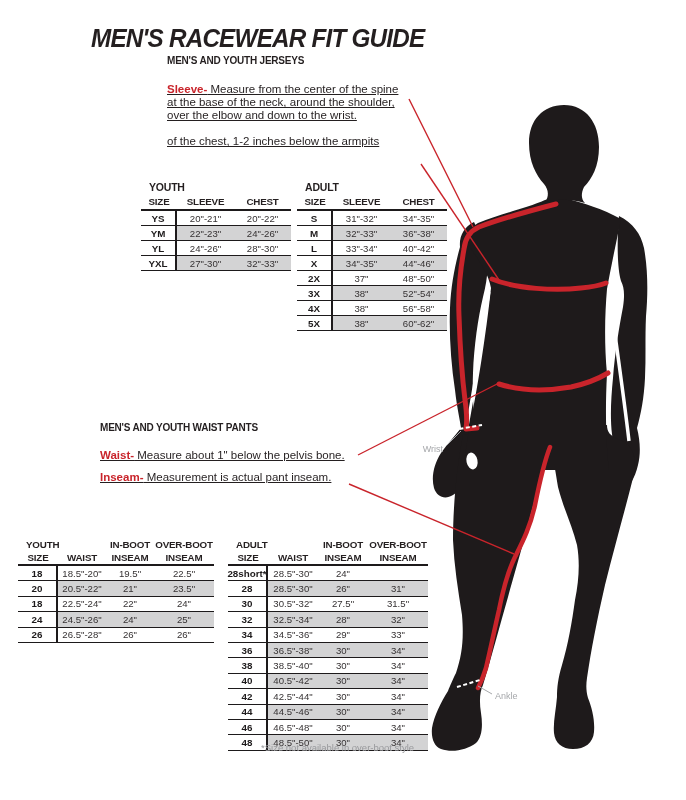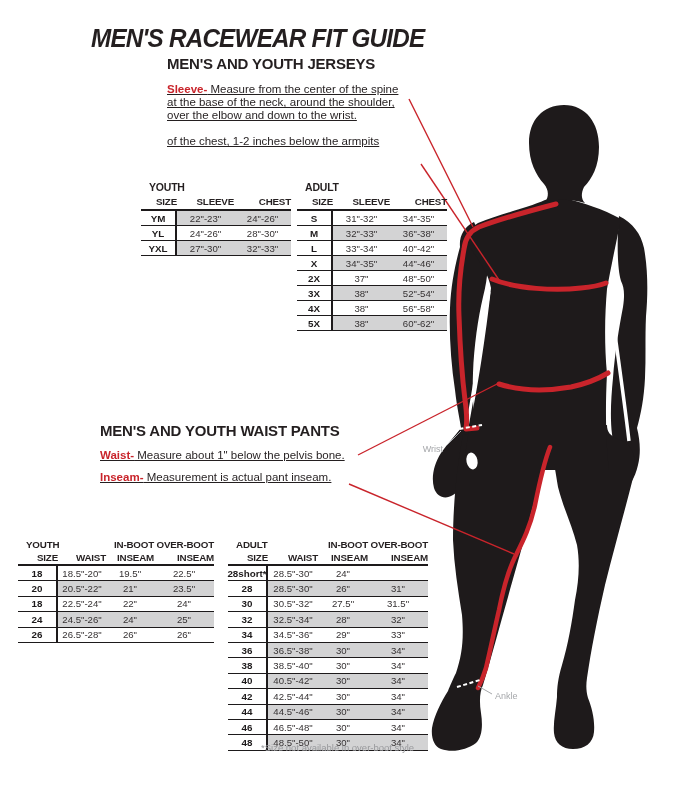--- a/index.html
+++ b/index.html
@@ -3,29 +3,29 @@
 <meta charset="utf-8">
 <style>
   html,body{margin:0;padding:0;background:#fff;}
   .canvas{position:relative;width:686px;height:800px;background:#ffffff;overflow:hidden;
           font-family:"Liberation Sans",sans-serif;color:#241f20;}
   .abs{position:absolute;}
   svg{position:absolute;left:0;top:0;}
 
   .page-title{left:91px;top:24px;font-size:25px;font-weight:bold;font-style:italic;
               letter-spacing:-0.8px;transform:scaleX(.97);transform-origin:left;white-space:nowrap;}
-  .sec-head{font-size:15px;font-weight:bold;letter-spacing:-0.2px;white-space:nowrap;text-align:center;}
+  .sec-head{font-size:10px;font-weight:bold;letter-spacing:-0.2px;white-space:nowrap;text-align:center;}
   .para{font-size:11.5px;line-height:13.2px;white-space:nowrap;text-decoration:underline;}
   .lead{color:#c9242b;font-weight:bold;}
 
   .tbl{position:absolute;}
   .tbl .lbl{font-weight:bold;font-size:10.5px;height:13px;line-height:13px;padding-left:8px;letter-spacing:-0.2px;}
   .hdr,.hrow{display:grid;grid-template-columns:var(--cols);}
   .hdr{border-bottom:2px solid #1d1a1b;}
-  .hc{font-weight:bold;font-size:9.8px;text-align:right;height:13px;line-height:13px;letter-spacing:-0.2px;}
+  .hc{font-weight:bold;font-size:9.8px;text-align:center;height:13px;line-height:13px;letter-spacing:-0.2px;}
   .hc.left{text-align:left;padding-left:8px;}
   .jt .hc{height:15px;line-height:15px;}
   .trow{display:grid;grid-template-columns:var(--cols);border-bottom:1.2px solid #1d1a1b;height:var(--rh);}
   .tcell{display:flex;align-items:center;justify-content:center;font-size:9.6px;color:#353132;height:100%;}
   .tcell.size{font-weight:bold;font-size:9.8px;color:#1d1a1b;border-right:2px solid #1d1a1b;}
   .shade .tcell:not(.size){background:#d3d3d4;}
   .footnote{font-size:9.5px;color:#98999c;}
   .gray-label{font-size:9px;fill:#a6a8ab;}
 </style>
 </head>
@@ -112,20 +112,25 @@
   </div>
 
   <div class="tbl jt" style="--cols:36px 57px 57px;--rh:14px;left:141px;top:181px;width:150px;">
     <div class="lbl">YOUTH</div>
     <div class="hdr">
       <div class="hc">SIZE</div>
       <div class="hc">SLEEVE</div>
       <div class="hc">CHEST</div>
     </div>
     <div>
+        <div class="trow">
+          <div class="tcell size">YS</div>
+          <div class="tcell">20"-21"</div>
+          <div class="tcell">20"-22"</div>
+        </div>
         <div class="trow shade">
           <div class="tcell size">YM</div>
           <div class="tcell">22"-23"</div>
           <div class="tcell">24"-26"</div>
         </div>
         <div class="trow">
           <div class="tcell size">YL</div>
           <div class="tcell">24"-26"</div>
           <div class="tcell">28"-30"</div>
         </div>

